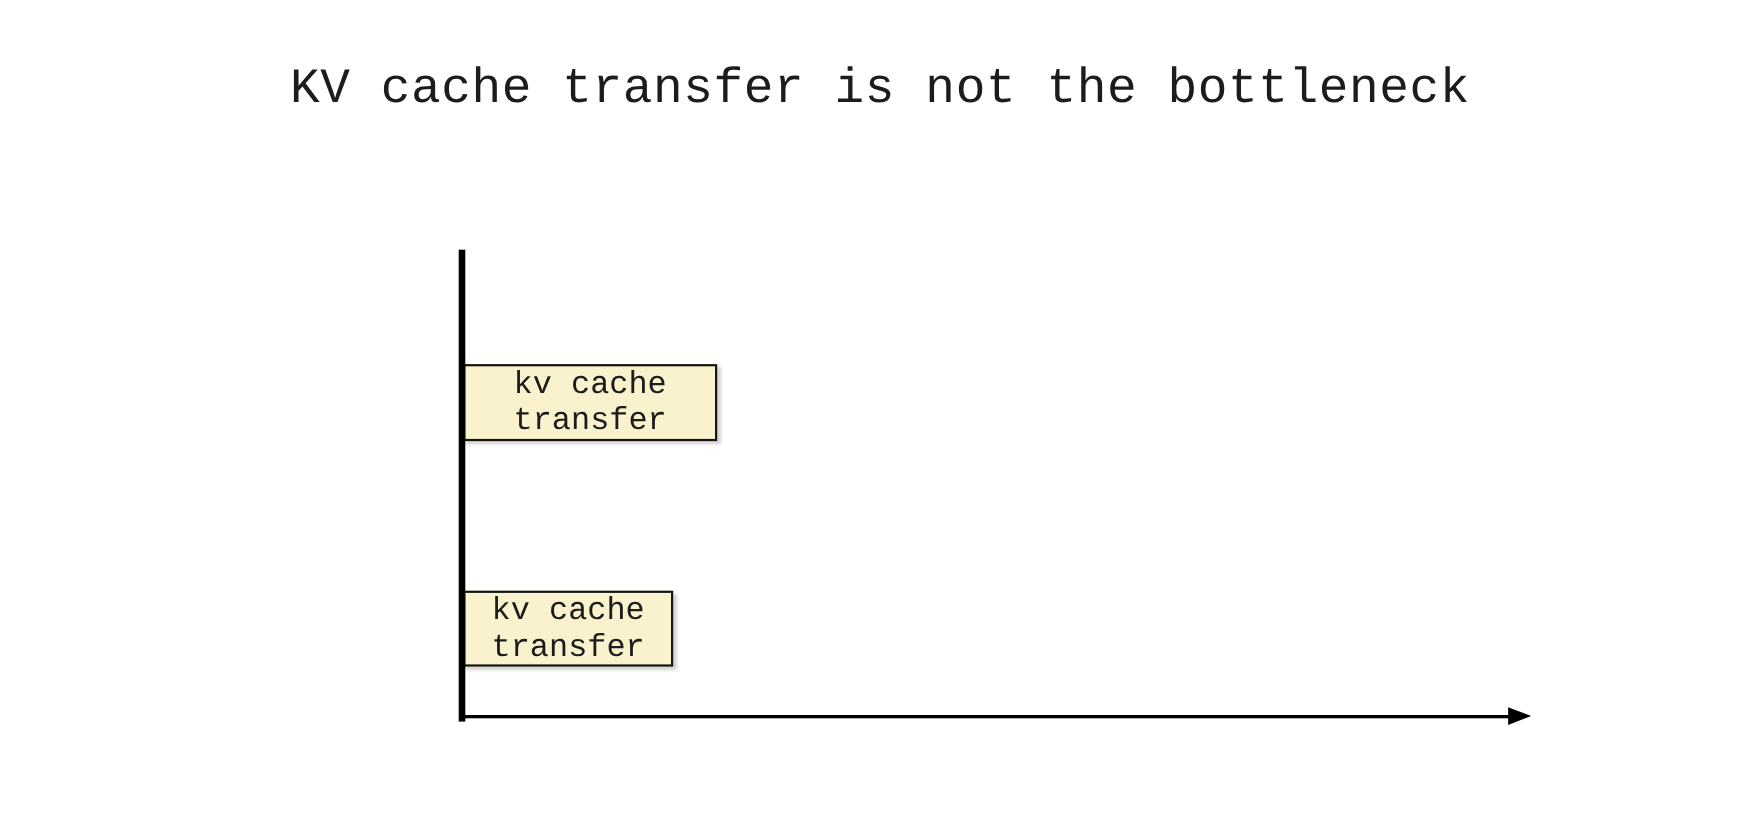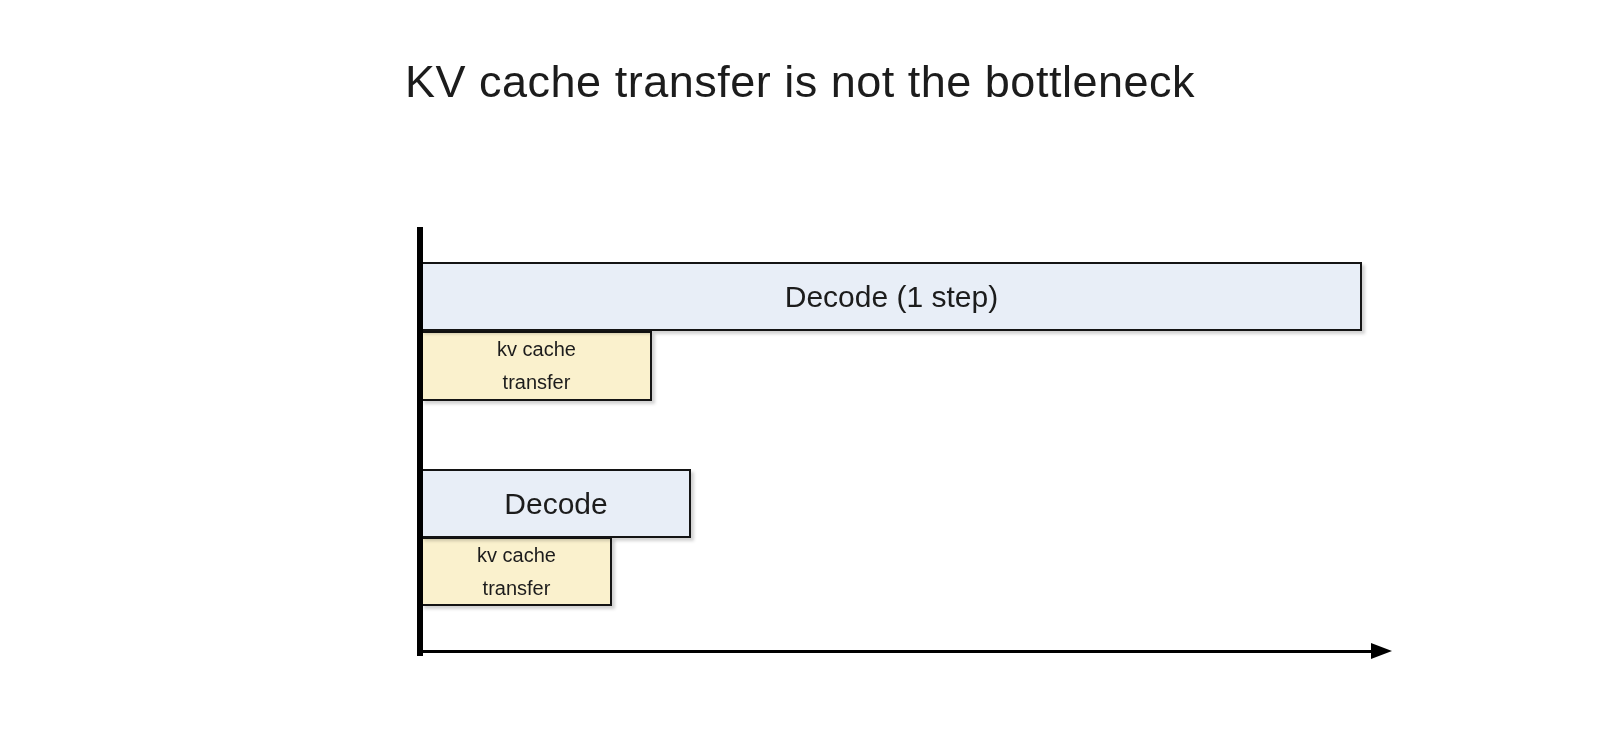--- a/index.html
+++ b/index.html
@@ -1,21 +1,21 @@
 <!DOCTYPE html>
 <html style="--decode-fill: #e8eef7; --kv-fill: #faf1cd; --border: #141414; --axis: #000000; --text: #1c1c1c;"><head>
 <meta charset="utf-8">
 <style>
   html, body { margin: 0; padding: 0; background: #ffffff; }
   .canvas {
     position: relative;
     width: 1600px;
     height: 662px;
     background: #ffffff;
-    font-family: Liberation Sans, sans-serif;
+    font-family: Liberation Mono, monospace;
     color: var(--text, #1c1c1c);
     overflow: hidden;
   }
   .title {
     position: absolute;
     top: 56px;
     left: 0;
     width: 1600px;
     text-align: center;
     font-size: 45px;
@@ -47,21 +47,21 @@
     box-shadow: 3px 3px 3px rgba(0,0,0,0.18);
   }
   .bar.decode {
     background: var(--decode-fill, #e8eef7);
     font-size: 30px;
     font-weight: 500;
     z-index: 2;
   }
   .bar.kv {
     background: var(--kv-fill, #faf1cd);
-    font-size: 20px;
+    font-size: 29px;
     font-weight: 500;
     line-height: 33px;
     white-space: pre-line;
     z-index: 1;
   }
   .bar.long-decode  { left: 421px; top: 262px; width: 941px; height: 69px; }
   .bar.long-kv      { left: 421px; top: 331px; width: 231px; height: 70px; }
   .bar.short-decode { left: 421px; top: 469px; width: 270px; height: 69px; }
   .bar.short-kv     { left: 421px; top: 537px; width: 191px; height: 69px; }
 
@@ -99,26 +99,24 @@
 </style>
 </head>
 <body>
 
 <div class="canvas">
 
   <div class="title">KV cache transfer is not the bottleneck</div>
 
 
 
-  <div class="bar decode long-decode">Decode (1 step)</div>
 
   <div class="bar kv long-kv">kv cache
 transfer</div>
 
-  <div class="bar decode short-decode">Decode</div>
 
   <div class="bar kv short-kv">kv cache
 transfer</div>
 
   <div class="v-axis"></div>
   <div class="h-axis"></div>
   <div class="arrowhead"></div>
 
   <div class="time-label">time</div>
 

